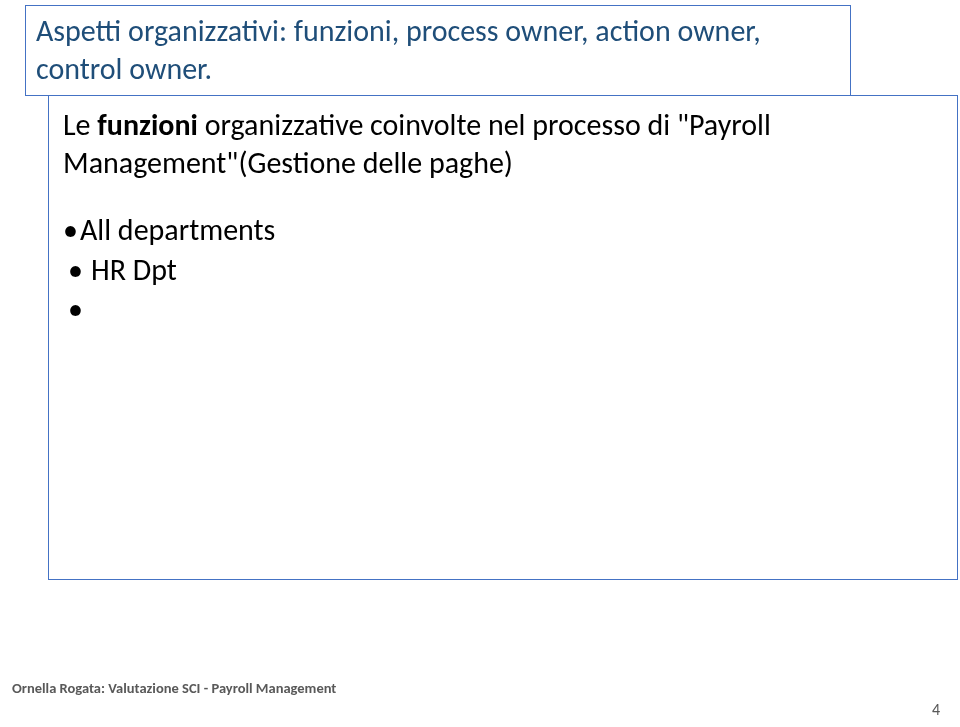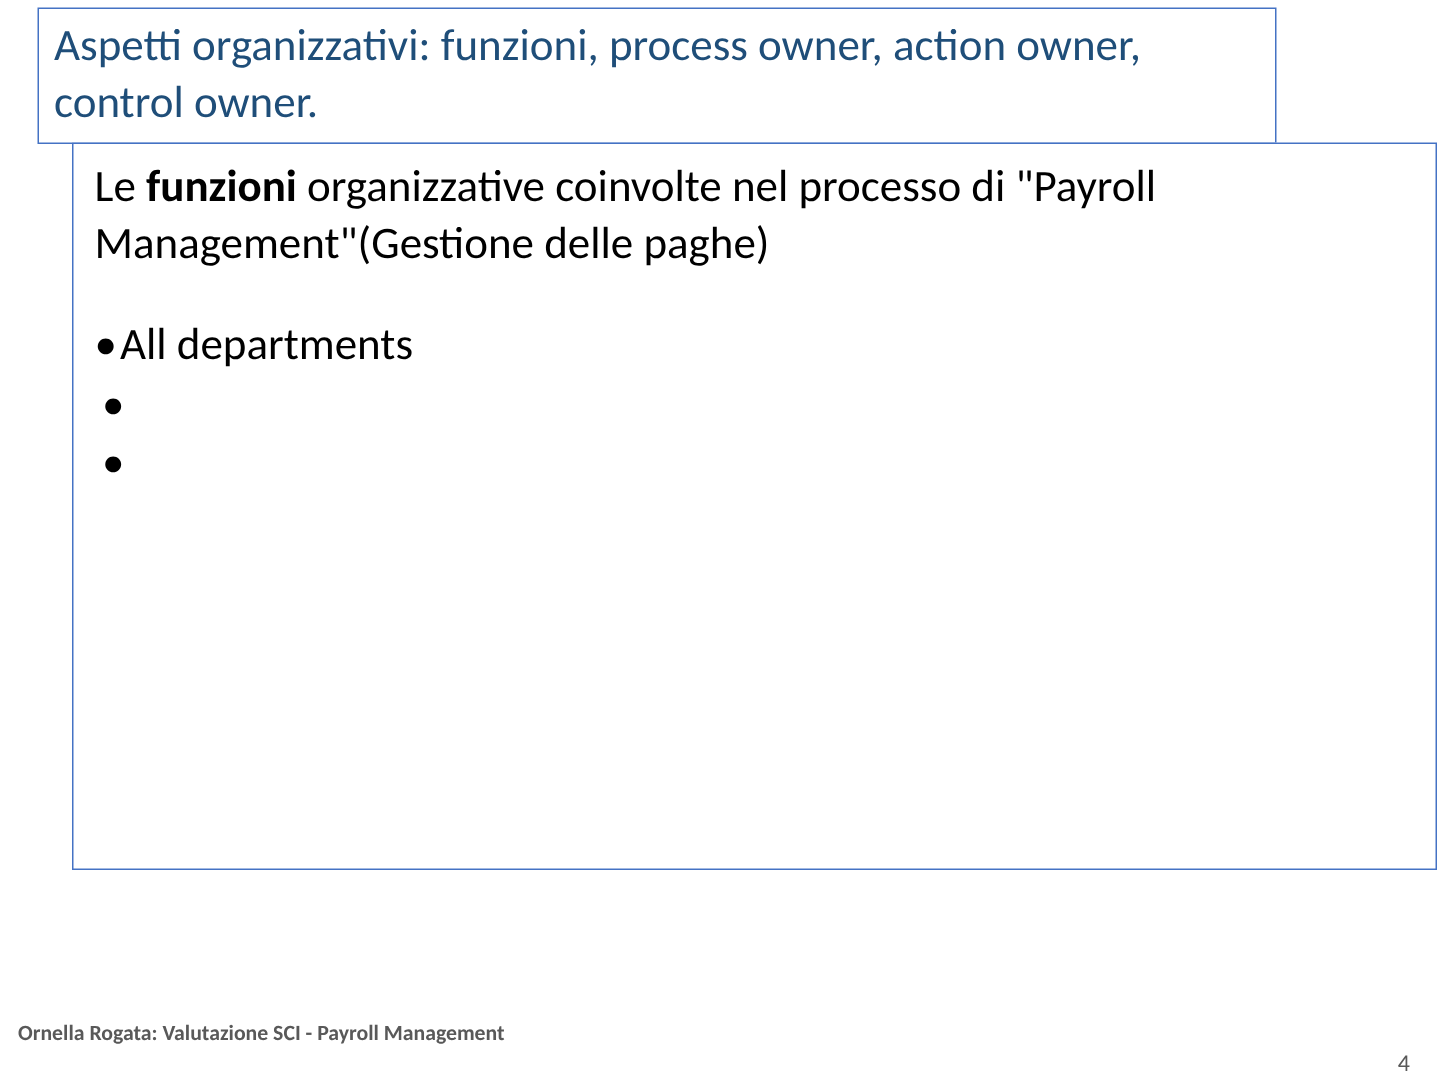--- a/index.html
+++ b/index.html
@@ -94,20 +94,21 @@
       <span>Le </span><span class="bold">funzioni</span><span> organizzative coinvolte nel processo di "Payroll Management"(Gestione delle paghe)</span>
     </div>
 
     <div class="bullets">
       <div class="bullet-row first">
         <span class="dot">•</span>
         <span class="blabel">All departments</span>
       </div>
       <div class="bullet-row">
         <span class="dot small">•</span>
+        <span class="blabel">HR Dpt</span>
       </div>
       <div class="bullet-row">
         <span class="dot small">•</span>
       </div>
     </div>
   </div>
 
   <div class="footer">Ornella Rogata: Valutazione SCI  - Payroll Management</div>
   <div class="pagenum">4</div>
 

